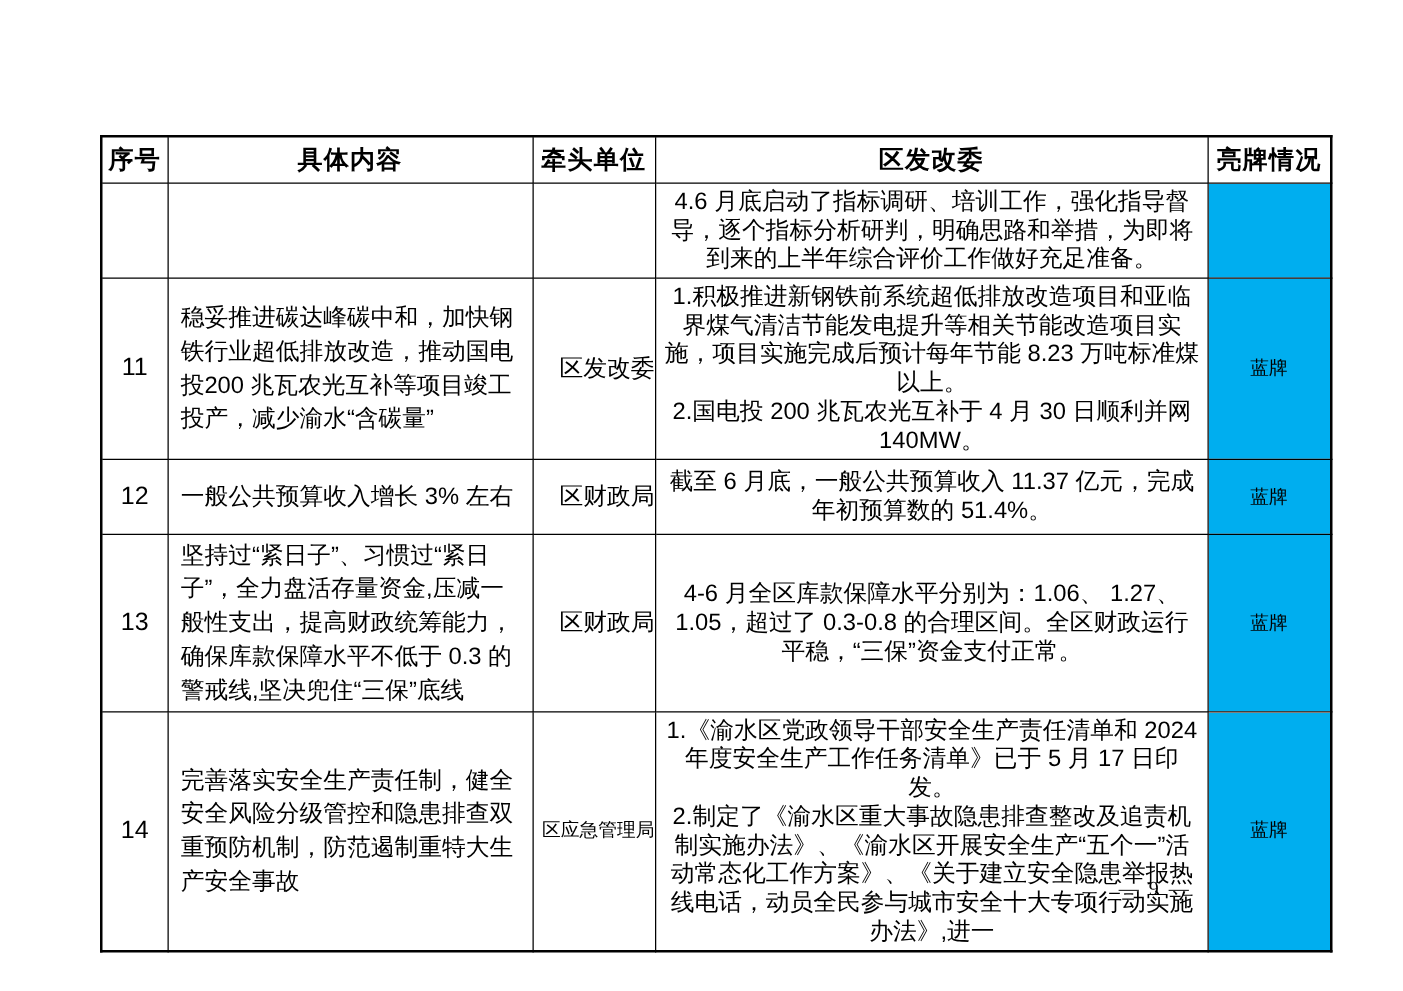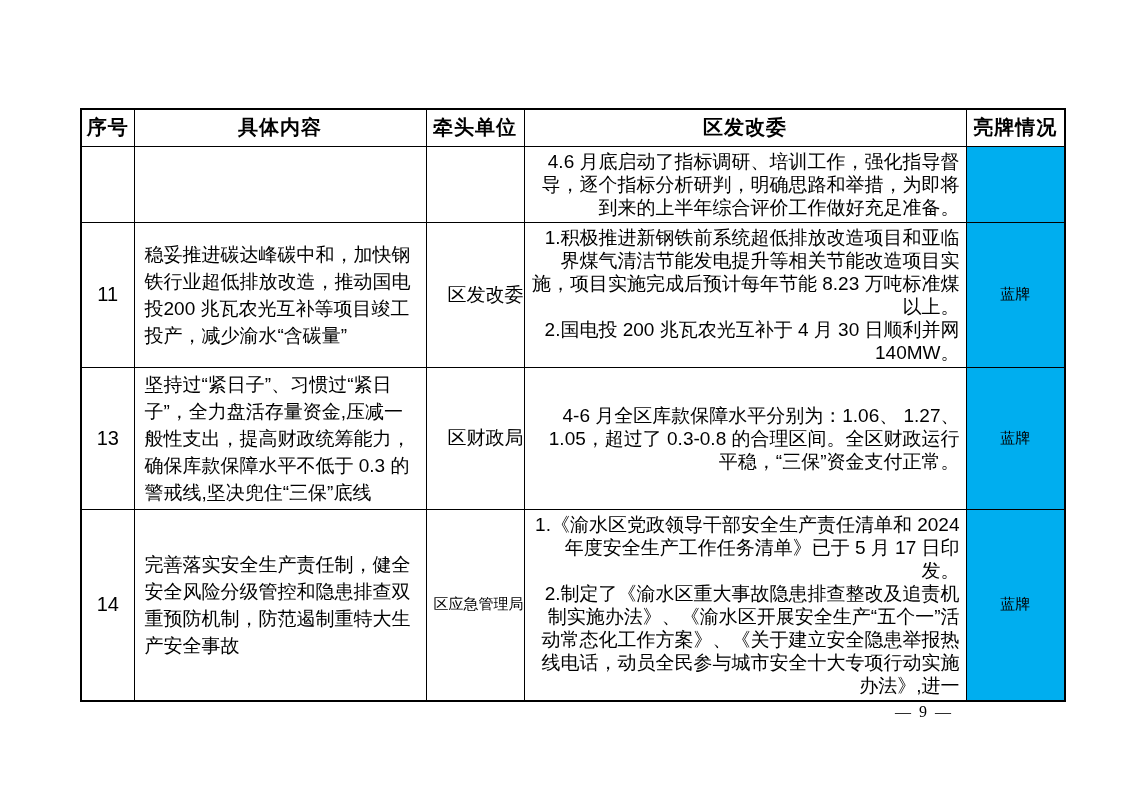--- a/index.html
+++ b/index.html
@@ -47,21 +47,21 @@
   td.cont {
     text-align:left; font-size:19px; line-height:27px;
     padding:3px 8px 3px 10px;
     margin-top:27px;
   }
   td.unit {
     text-align:right; font-size:19px;margin-top:16px;
   }
   td.unit.tight { font-size:15px; letter-spacing:0; white-space:nowrap; }
   td.prog {
-    text-align:right; font-size:19px; line-height:23px;
+    text-align:center; font-size:19px; line-height:23px;
     padding:3px 6px 3px 7px;
     white-space:pre-wrap;
   }
   td.flag {
     text-align:center; font-size:15px; font-weight:normal;
     color:#000;
   }
   .page-number {
     position:absolute; left:895px; top:703px;
     font-size:16px; letter-spacing:2px;
@@ -100,20 +100,27 @@
 
     <tr class="r1">
       <td class="seq">11</td>
       <td class="cont">稳妥推进碳达峰碳中和，加快钢铁行业超低排放改造，推动国电投200 兆瓦农光互补等项目竣工投产，减少渝水“含碳量”</td>
       <td class="unit">区发改委</td>
       <td class="prog">1.积极推进新钢铁前系统超低排放改造项目和亚临界煤气清洁节能发电提升等相关节能改造项目实施，项目实施完成后预计每年节能 8.23 万吨标准煤以上。
 2.国电投 200 兆瓦农光互补于 4 月 30 日顺利并网 140MW。</td>
       <td class="flag" style="background-color: rgb(0, 174, 239);">蓝牌</td>
     </tr>
 
+    <tr class="r2">
+      <td class="seq">12</td>
+      <td class="cont">一般公共预算收入增长 3% 左右</td>
+      <td class="unit">区财政局</td>
+      <td class="prog">截至 6 月底，一般公共预算收入 11.37 亿元，完成年初预算数的 51.4%。</td>
+      <td class="flag" style="background-color: rgb(0, 174, 239);">蓝牌</td>
+    </tr>
 
     <tr class="r3">
       <td class="seq">13</td>
       <td class="cont">坚持过“紧日子”、习惯过“紧日子”，全力盘活存量资金,压减一般性支出，提高财政统筹能力，确保库款保障水平不低于 0.3 的警戒线,坚决兜住“三保”底线</td>
       <td class="unit">区财政局</td>
       <td class="prog">4-6 月全区库款保障水平分别为：1.06、 1.27、 1.05，超过了 0.3-0.8 的合理区间。全区财政运行平稳，“三保”资金支付正常。</td>
       <td class="flag" style="background-color: rgb(0, 174, 239);">蓝牌</td>
     </tr>
 
     <tr class="r4">

